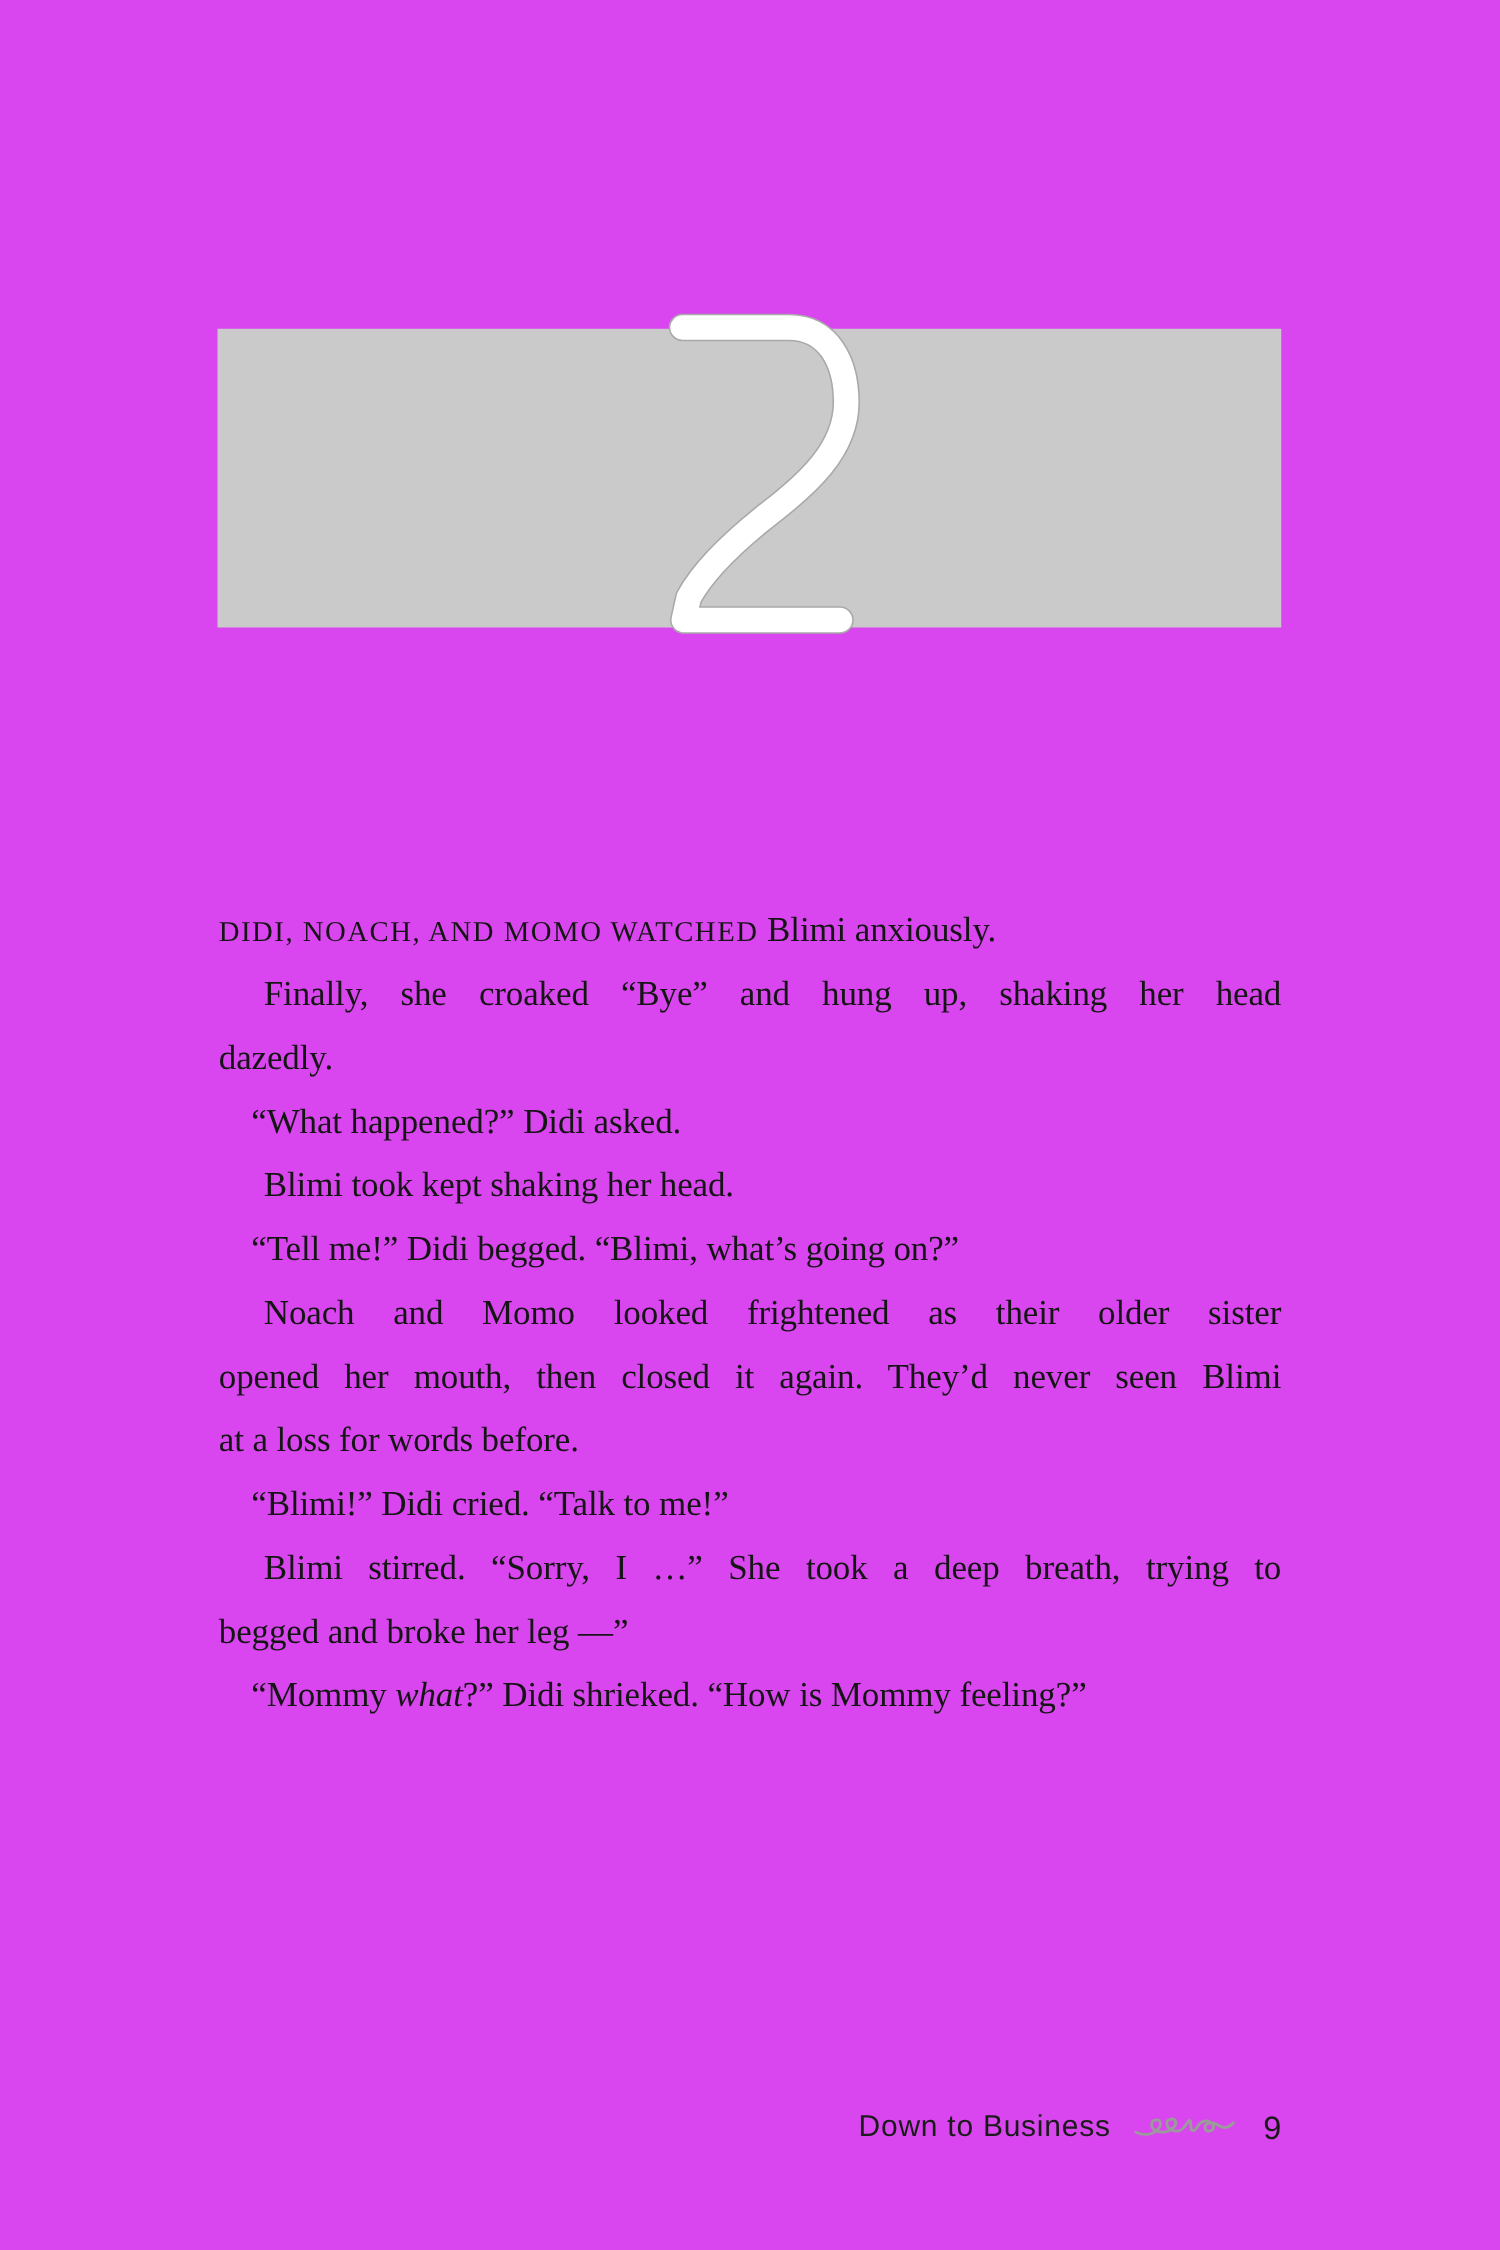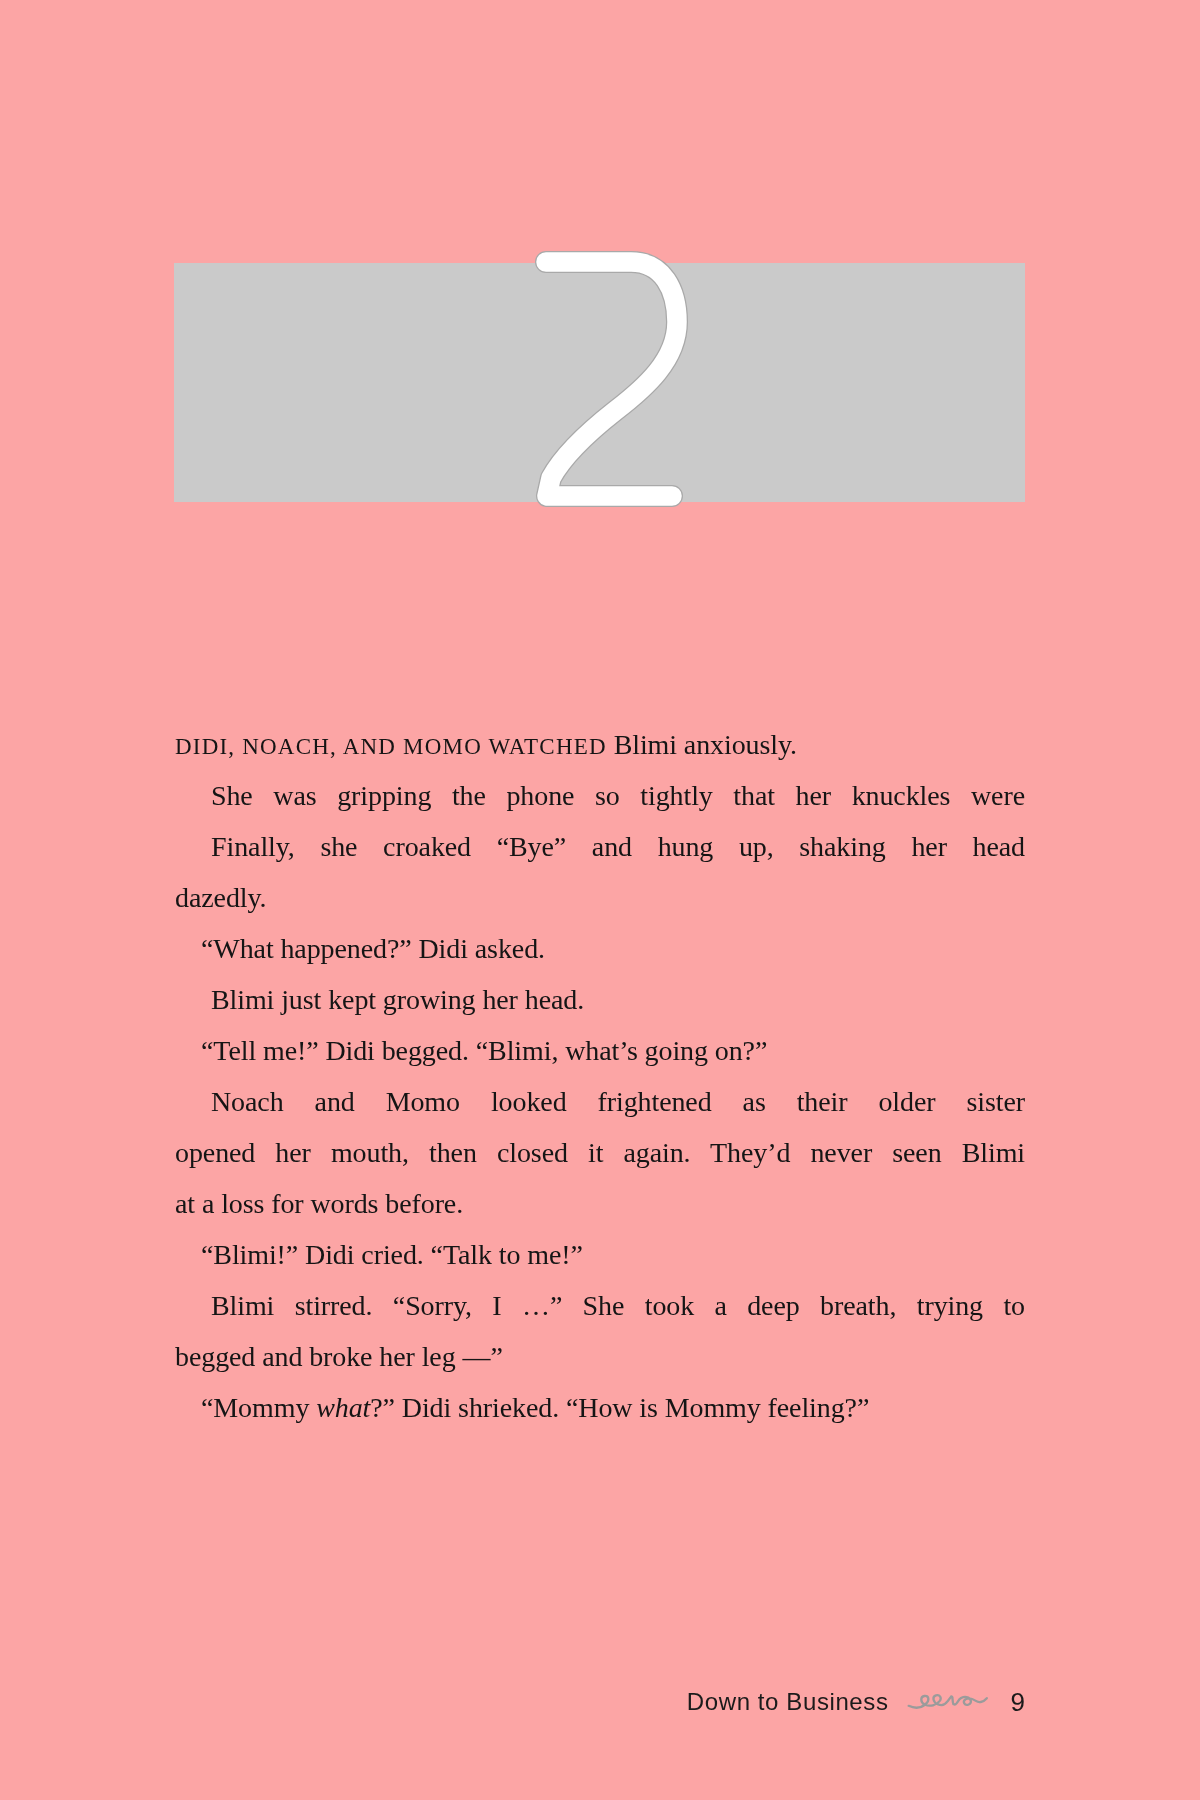--- a/index.html
+++ b/index.html
@@ -1,19 +1,19 @@
 <!DOCTYPE html>
 <html><head>
 <meta charset="utf-8">
 <style>
   html,body{margin:0;padding:0;background:#ffffff;}
   .page{
     position:relative;
     width:1200px;height:1800px;
-    background:#fca5a5;
+    background:#d946ef;
     overflow:hidden;
     font-family:"Liberation Serif","DejaVu Serif",serif;
     color:#151515;
   }
   .banner{
     position:absolute;
     left:174px;top:263px;
     width:851px;height:239px;
   }
   .chapter-figure{
@@ -79,31 +79,30 @@
     <path d="M 19 12 L 104 12 C 136 12 150 40 150 72 C 150 110 118 138 88 161 C 60 183 36 206 24 228 L 20 246 L 145 246" fill="none" stroke="#a9a9a9" stroke-width="22" stroke-linecap="round" stroke-linejoin="round"></path>
     <path d="M 19 12 L 104 12 C 136 12 150 40 150 72 C 150 110 118 138 88 161 C 60 183 36 206 24 228 L 20 246 L 145 246" fill="none" stroke="#ffffff" stroke-width="19.5" stroke-linecap="round" stroke-linejoin="round"></path>
   </svg>
   <span class="sr">2</span>
 
   <div class="body-text">
       <div class="para">
         <div class="line first"><span class="sc">DIDI, NOACH, AND MOMO WATCHED</span> Blimi anxiously.</div>
       </div>
       <div class="para ind">
-        <div class="line j first">She was gripping the phone so tightly that her knuckles were</div>
       </div>
       <div class="para ind">
         <div class="line j first">Finally, she croaked “Bye” and hung up, shaking her head</div>
         <div class="line">dazedly.</div>
       </div>
       <div class="para hang">
         <div class="line first">“What happened?” Didi asked.</div>
       </div>
       <div class="para ind">
-        <div class="line first">Blimi just kept growing her head.</div>
+        <div class="line first">Blimi took kept shaking her head.</div>
       </div>
       <div class="para hang">
         <div class="line first">“Tell me!” Didi begged. “Blimi, what’s going on?”</div>
       </div>
       <div class="para ind">
         <div class="line j first">Noach and Momo looked frightened as their older sister</div>
         <div class="line j">opened her mouth, then closed it again. They’d never seen Blimi</div>
         <div class="line">at a loss for words before.</div>
       </div>
       <div class="para hang">

